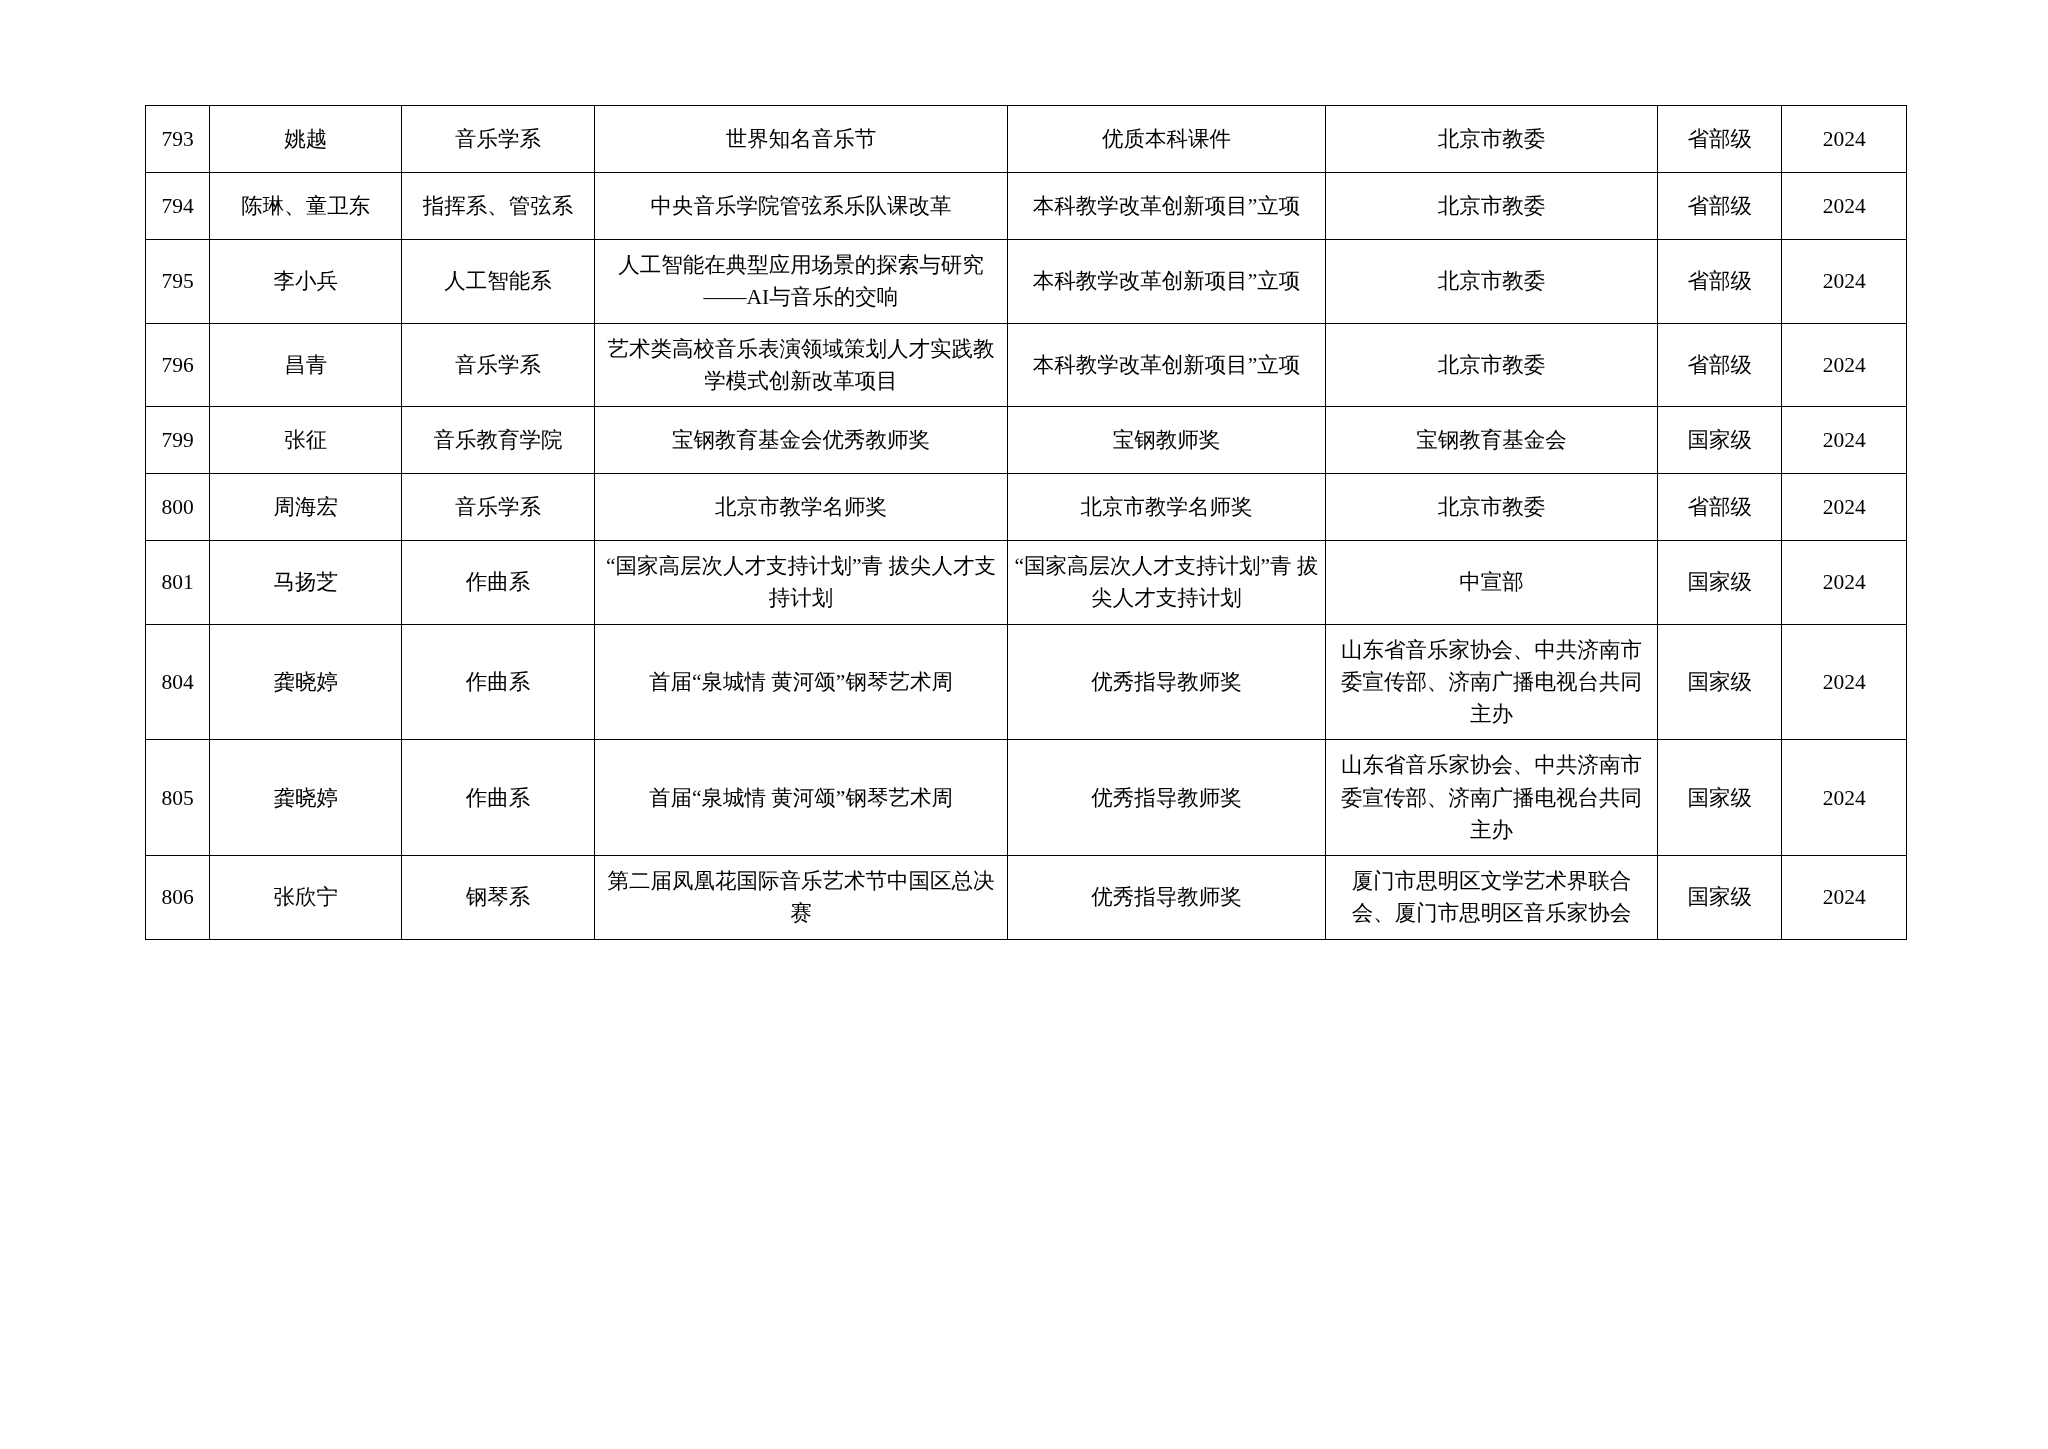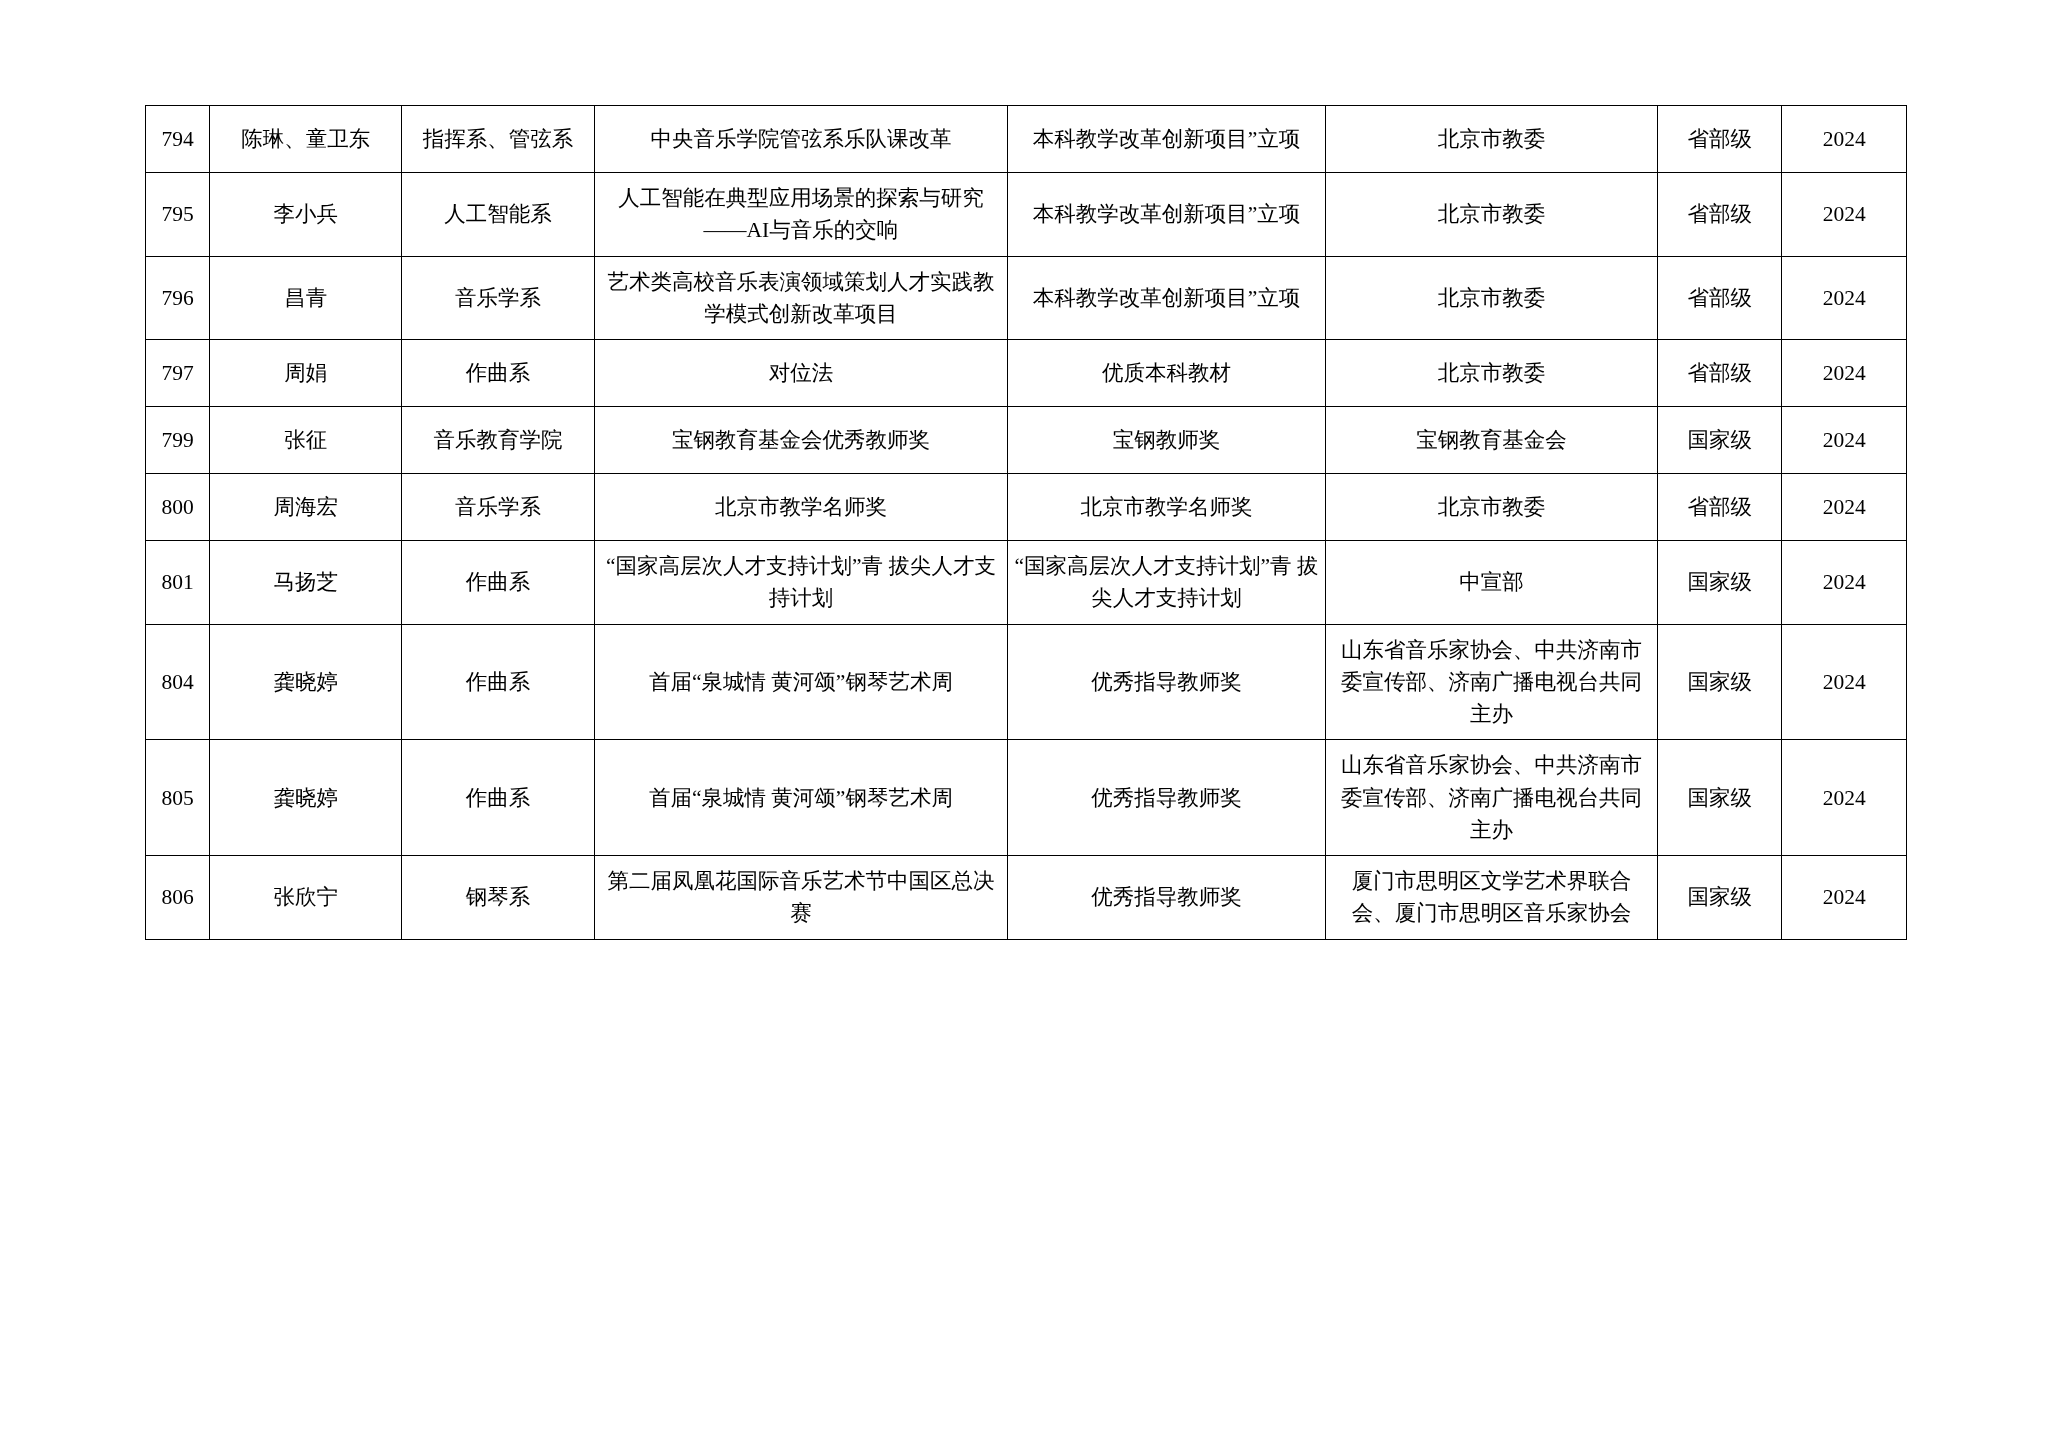--- a/index.html
+++ b/index.html
@@ -65,20 +65,30 @@
         <col class="c-name">
         <col class="c-dept">
         <col class="c-title">
       <col class="c-award">
         <col class="c-org">
         <col class="c-level">
         <col class="c-year">
     </colgroup>
     <tbody>
 
+      <tr class="h1">
+        <td class="num">793</td>
+        <td class="name">姚越</td>
+        <td class="dept">音乐学系</td>
+        <td class="title">世界知名音乐节</td>
+        <td class="award">优质本科课件</td>
+        <td class="org">北京市教委</td>
+        <td class="level">省部级</td>
+        <td class="year">2024</td>
+      </tr>
 
       <tr class="h2">
         <td class="num">794</td>
         <td class="name">陈琳、童卫东</td>
         <td class="dept">指挥系、管弦系</td>
         <td class="title">中央音乐学院管弦系乐队课改革</td>
         <td class="award">本科教学改革创新项目”立项</td>
         <td class="org">北京市教委</td>
         <td class="level">省部级</td>
         <td class="year">2024</td>
@@ -99,30 +109,20 @@
         <td class="num">796</td>
         <td class="name">昌青</td>
         <td class="dept">音乐学系</td>
         <td class="title">艺术类高校音乐表演领域策划人才实践教学模式创新改革项目</td>
         <td class="award">本科教学改革创新项目”立项</td>
         <td class="org">北京市教委</td>
         <td class="level">省部级</td>
         <td class="year">2024</td>
       </tr>
 
-      <tr class="h1">
-        <td class="num">797</td>
-        <td class="name">周娟</td>
-        <td class="dept">作曲系</td>
-        <td class="title">对位法</td>
-        <td class="award">优质本科教材</td>
-        <td class="org">北京市教委</td>
-        <td class="level">省部级</td>
-        <td class="year">2024</td>
-      </tr>
 
 
       <tr class="h1">
         <td class="num">799</td>
         <td class="name">张征</td>
         <td class="dept">音乐教育学院</td>
         <td class="title">宝钢教育基金会优秀教师奖</td>
         <td class="award">宝钢教师奖</td>
         <td class="org">宝钢教育基金会</td>
         <td class="level">国家级</td>

